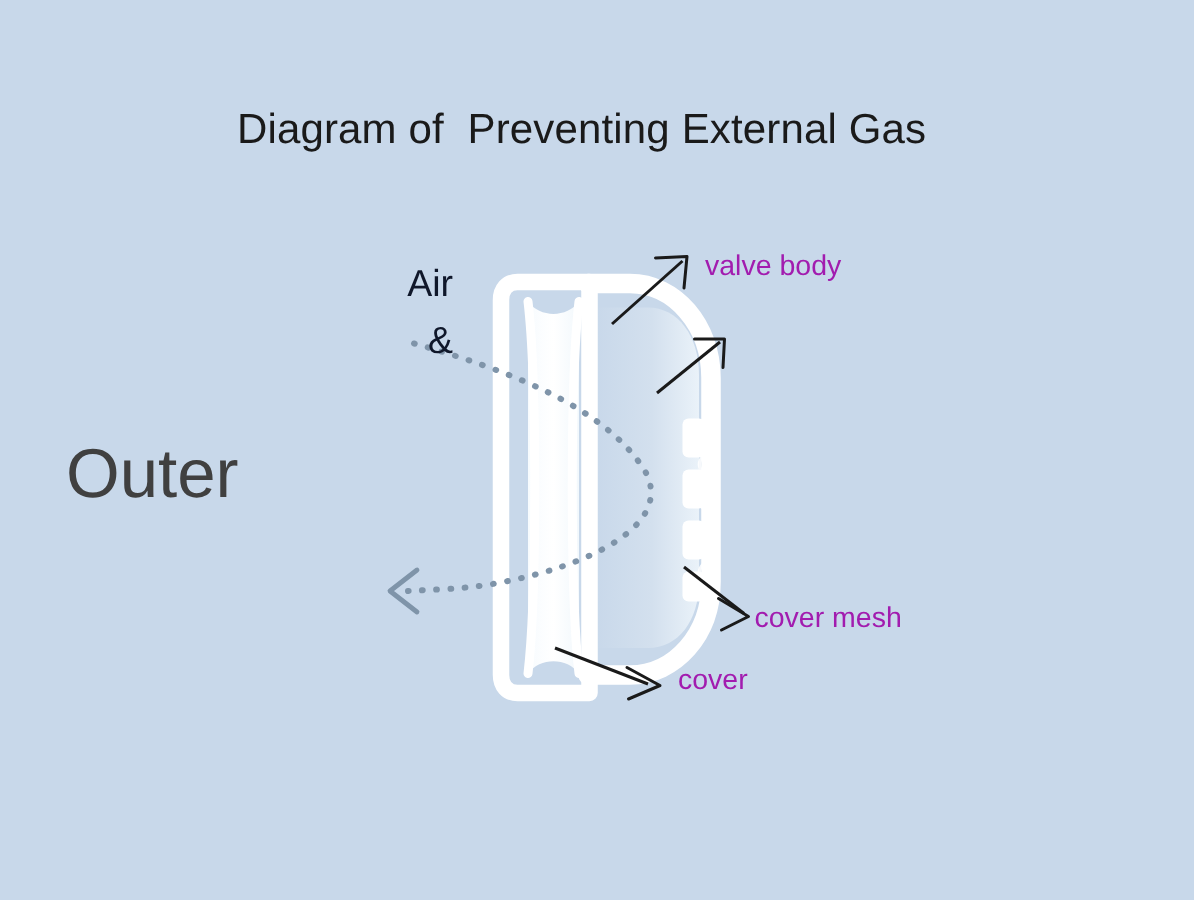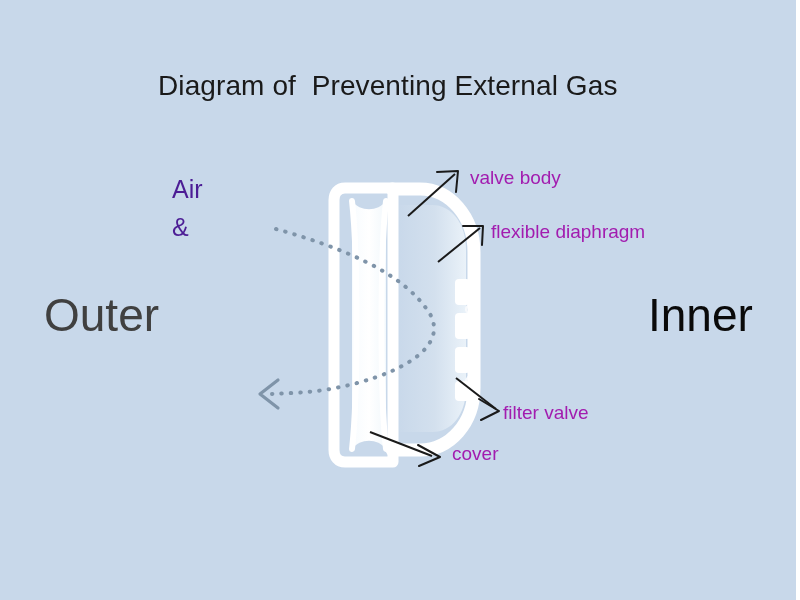--- a/index.html
+++ b/index.html
@@ -49,22 +49,22 @@
   .callout {
     font-size: 19px;
     color: #a21caf;
   }
   #label-valve-body { left: 470px; top: 168px; }
   #label-flexible-diaphragm { left: 491px; top: 222px; }
   #label-filter-mesh { left: 503px; top: 403px; }
   #label-cover { left: 452px; top: 444px; }
   .flowtxt {
     font-size: 25px;
-    color: #4c1d95;
-    text-align: left;
+    color: #0f172a;
+    text-align: right;
     width: 130px;
   }
   #flow-line-1 { left: 172px; top: 177px; }
   #flow-line-2 { left: 172px; top: 215px; }
   #flow-line-3 { left: 172px; top: 252px; }
 </style>
 </head>
 <body>
 
 <div id="canvas">
@@ -167,27 +167,25 @@
         <line x1="370" y1="432" x2="432" y2="456" stroke="#1a1a1a" stroke-width="2"></line>
         <path d="M 418 445 L 440 457 L 419 466" fill="none" stroke="#1a1a1a" stroke-width="2" stroke-linecap="round" stroke-linejoin="round"></path>
       </g>
     </g>
   </svg>
 
   <div class="txt" id="page-title">Diagram of  Preventing External Gas</div>
 
   <div class="txt" id="label-outer">Outer</div>
 
-  <div class="txt" id="label-inner">Inner</div>
 
   <div class="txt callout" id="label-valve-body">valve body</div>
 
-  <div class="txt callout" id="label-flexible-diaphragm">flexible diaphragm</div>
 
-  <div class="txt callout" id="label-filter-mesh">filter valve</div>
+  <div class="txt callout" id="label-filter-mesh">cover mesh</div>
 
   <div class="txt callout" id="label-cover">cover</div>
 
   <div class="txt flowtxt" id="flow-line-1">Air</div>
 
   <div class="txt flowtxt" id="flow-line-2">&amp;</div>
 
 
 </div>
 

